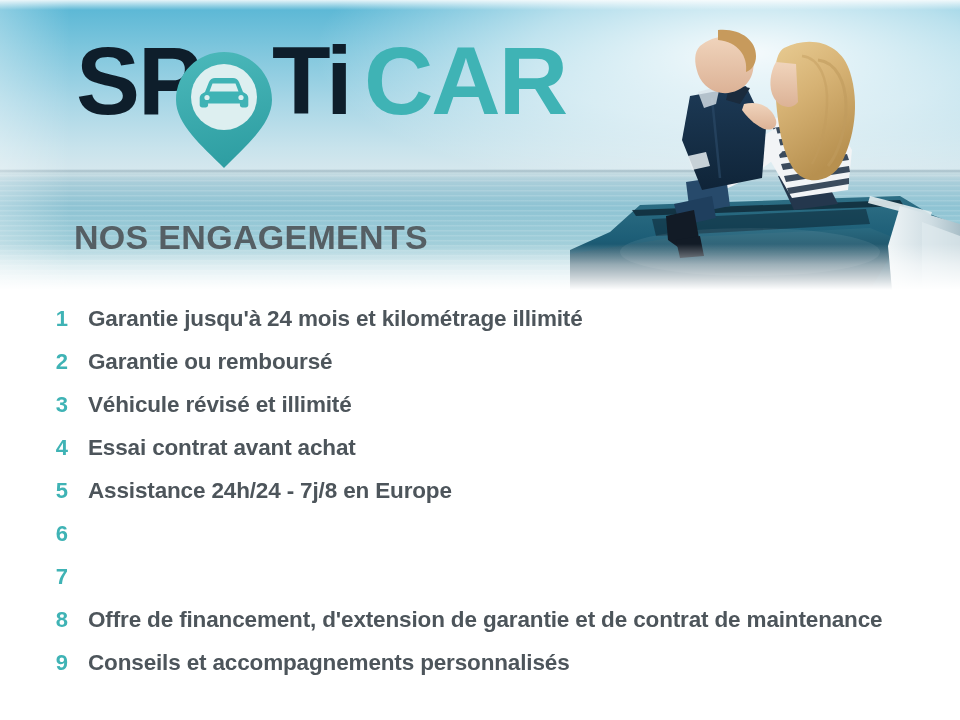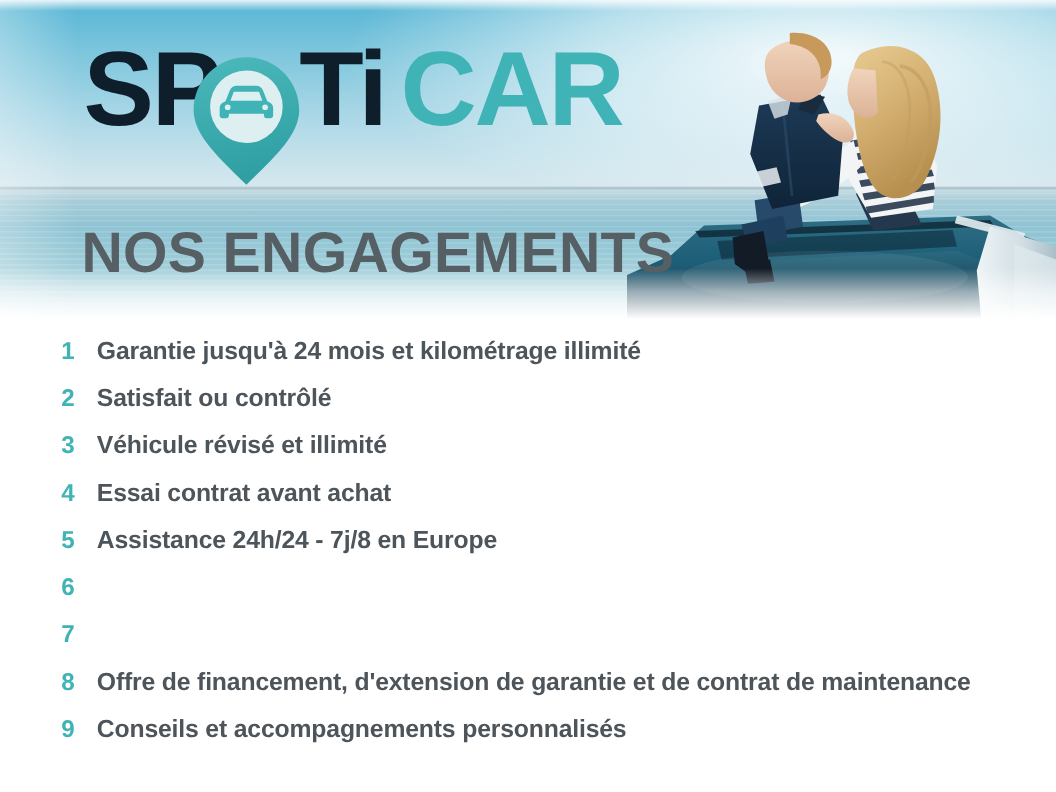--- a/index.html
+++ b/index.html
@@ -116,23 +116,23 @@
     width: 500px;
     height: 125px;
     z-index: 12;
   }
   .logo svg { display: block; width: 100%; height: 100%; overflow: visible; }
 
   
   .headline {
     position: absolute;
     left: 74px;
-    top: 204px;
+    top: 220px;
     z-index: 12;
-    font-size: 52px;
+    font-size: 34px;
     font-weight: 700;
     letter-spacing: 0.3px;
     line-height: 1;
     color: #555f64;
     white-space: nowrap;
   }
 
   
   .commitments {
     position: absolute;
@@ -327,21 +327,21 @@
 
   <div class="commitments">
 
     <div class="c-row">
       <span class="c-num">1</span>
       <span class="c-text"><span>Garantie jusqu'à 24 mois et kilométrage illimité</span></span>
     </div>
 
     <div class="c-row">
       <span class="c-num">2</span>
-      <span class="c-text"><span>Satisfait ou contrôlé</span></span>
+      <span class="c-text"><span>Garantie ou remboursé</span></span>
     </div>
 
     <div class="c-row">
       <span class="c-num">3</span>
       <span class="c-text"><span>Véhicule révisé et illimité</span></span>
     </div>
 
     <div class="c-row">
       <span class="c-num">4</span>
       <span class="c-text"><span>Essai contrat avant achat</span></span>

